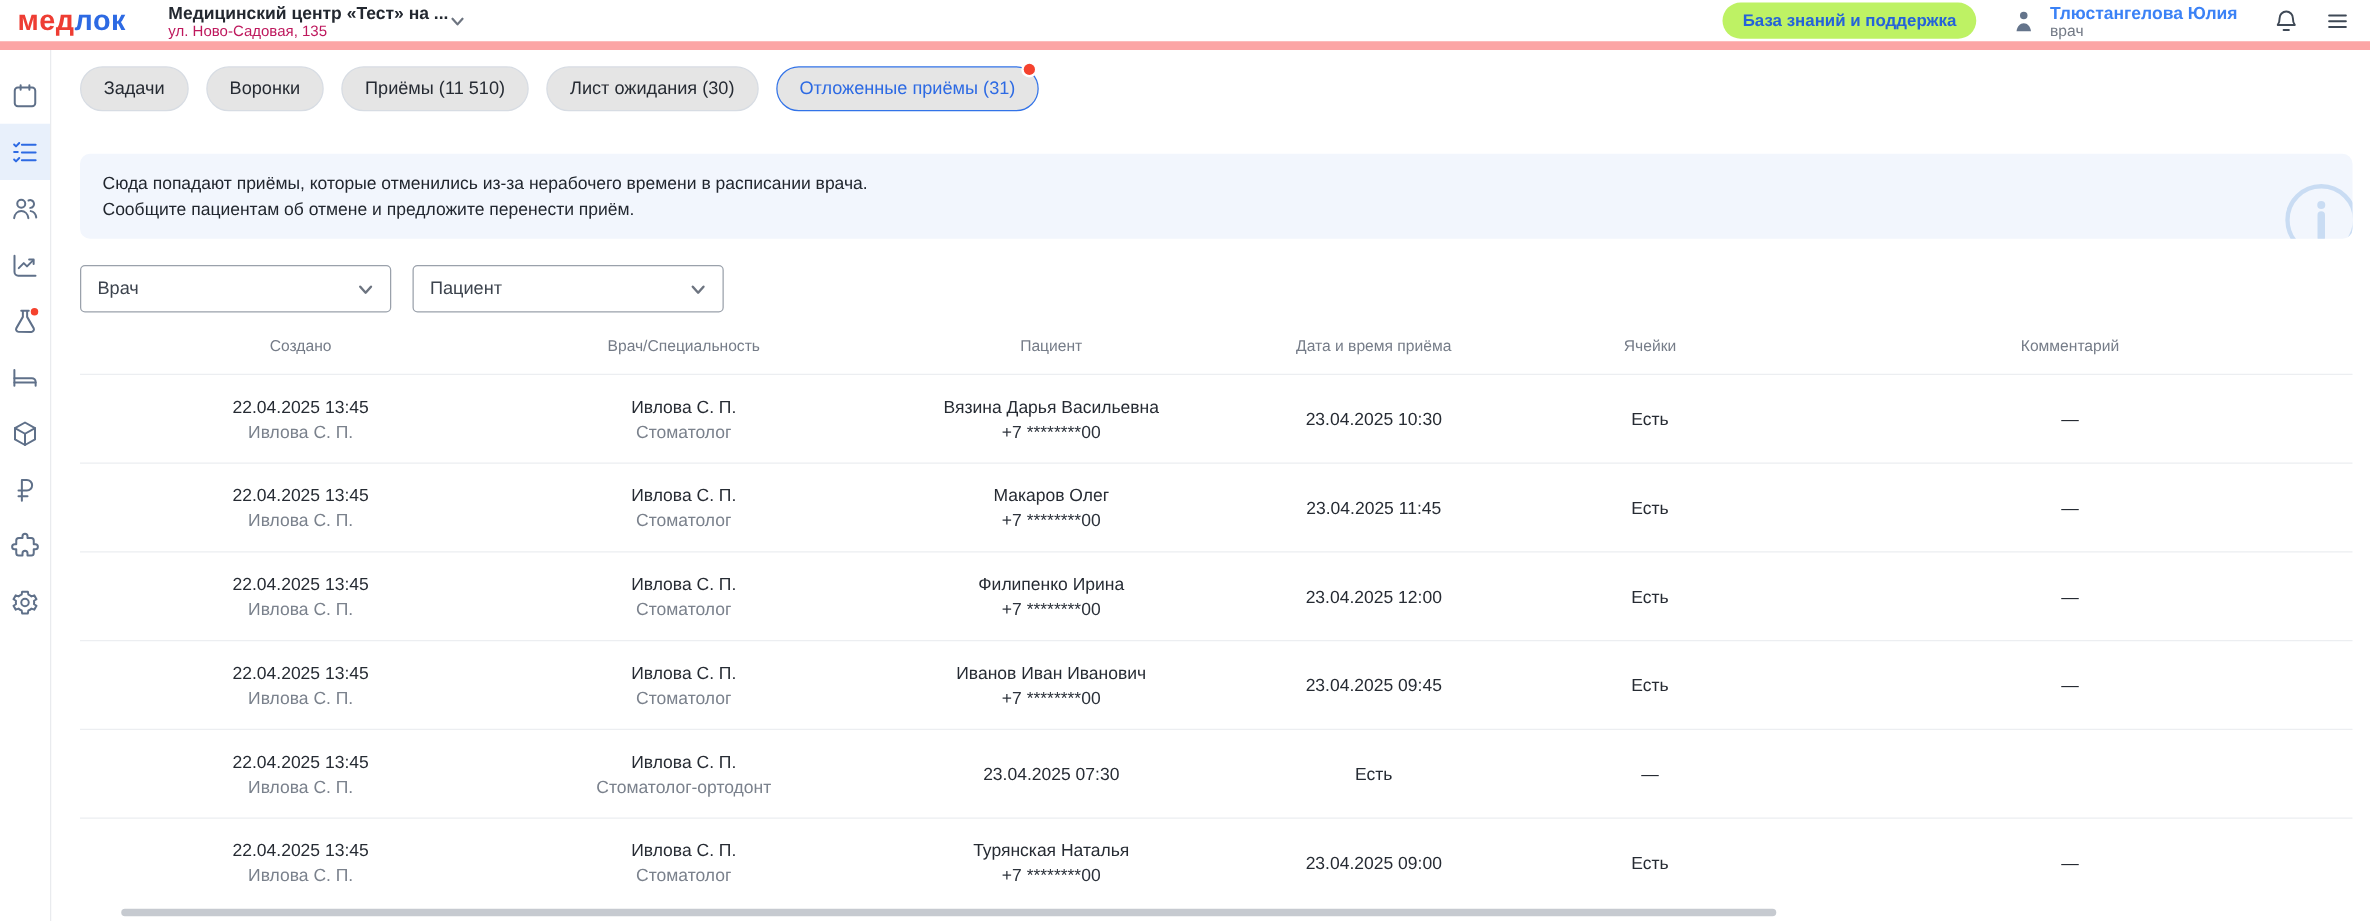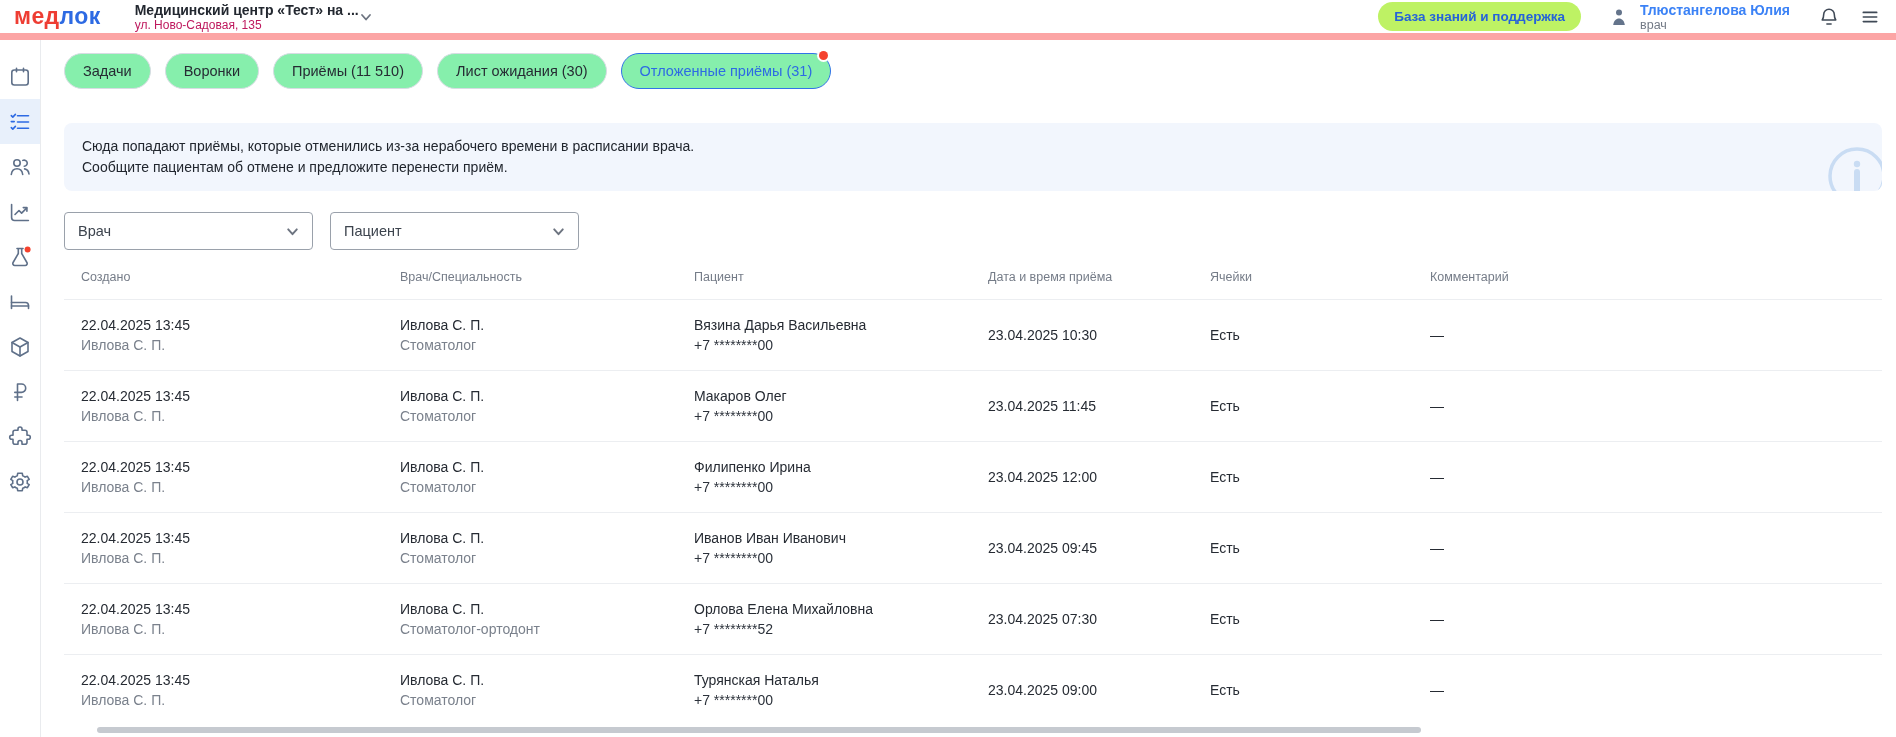--- a/index.html
+++ b/index.html
@@ -32,21 +32,21 @@
              display:flex; flex-direction:column; align-items:stretch; flex-shrink:0; }
   .side-item { height:45px; display:flex; align-items:center; justify-content:center; cursor:pointer; position:relative; }
   .side-item svg { stroke:#5f7089; fill:none; stroke-width:1.6; stroke-linecap:round; stroke-linejoin:round; }
   .side-item.active { background:#e8f0fb; }
   .side-item.active svg { stroke:#2d6ae3; }
 
   .main { flex:1; padding:0 14px 0 23px; position:relative; }
 
   
   .tabs { display:flex; gap:14px; margin-top:13px; }
-  .tab { position:relative; border:1px solid #d7dce3; background:#86efac; border-radius:18px;
+  .tab { position:relative; border:1px solid #d7dce3; background:#e5e5e5; border-radius:18px;
          padding:0 18px; height:36px; display:flex; align-items:center;
          font-family:inherit; font-size:14.5px; color:#262b33; cursor:pointer; white-space:nowrap; }
   .tab.active { border-color:#3273e8; color:#2d6ae3; }
   .tab .dot { position:absolute; top:-3px; right:2px; width:9px; height:9px;
               border-radius:50%; background:#f5422e; box-shadow:0 0 0 2px #fff; }
 
   
   .banner { position:relative; margin-top:34px; background:#f2f6fd; border-radius:8px;
             padding:13px 18px; overflow:hidden; }
   .banner p { font-size:14px; line-height:21px; color:#21262e; }
@@ -57,21 +57,21 @@
   
   .filters { display:flex; gap:17px; margin-top:21px; }
   .select { width:249px; height:38px; border:1px solid #9aa1ab; border-radius:4px; background:#fff;
             display:flex; align-items:center; justify-content:space-between; padding:0 12px 0 13px;
             cursor:pointer; }
   .select span { font-size:14.5px; color:#3d444e; }
 
   
   .table { margin-top:20px; }
   .tgrid { display:grid; grid-template-columns:319px 294px 294px 222px 220px 1fr;
-           padding-left:17px; align-items:center; }
+           padding-left:17px; align-items:center;text-align:center; }
   .thead { padding-bottom:15px; }
   .thead .th { font-size:12.5px; color:#757c88; }
   .trow { border-top:1px solid #eceef1; height:71px; }
   .cell .l1 { font-size:14px; color:#262b33; line-height:19px; }
   .cell .l2 { font-size:14px; color:#7a818c; line-height:19px; margin-top:1px; }
   .cell .phone { font-size:14px; color:#2c323b; line-height:19px; margin-top:1px; }
   .cell.single { font-size:14px; color:#262b33; }
 
   
   .hscroll { position:absolute; left:56px; bottom:4px; width:1324px; height:6px;
@@ -317,24 +317,20 @@
 
   <div class="tgrid trow">
     <div class="cell">
       <div class="l1">22.04.2025 13:45</div>
       <div class="l2">Ивлова С. П.</div>
     </div>
     <div class="cell">
       <div class="l1">Ивлова С. П.</div>
       <div class="l2">Стоматолог-ортодонт</div>
     </div>
-    <div class="cell">
-      <div class="l1">Орлова Елена Михайловна</div>
-      <div class="phone">+7 ********52</div>
-    </div>
     <div class="cell single">23.04.2025 07:30</div>
     <div class="cell single">Есть</div>
     <div class="cell single">—</div>
   </div>
 
   <div class="tgrid trow">
     <div class="cell">
       <div class="l1">22.04.2025 13:45</div>
       <div class="l2">Ивлова С. П.</div>
     </div>

